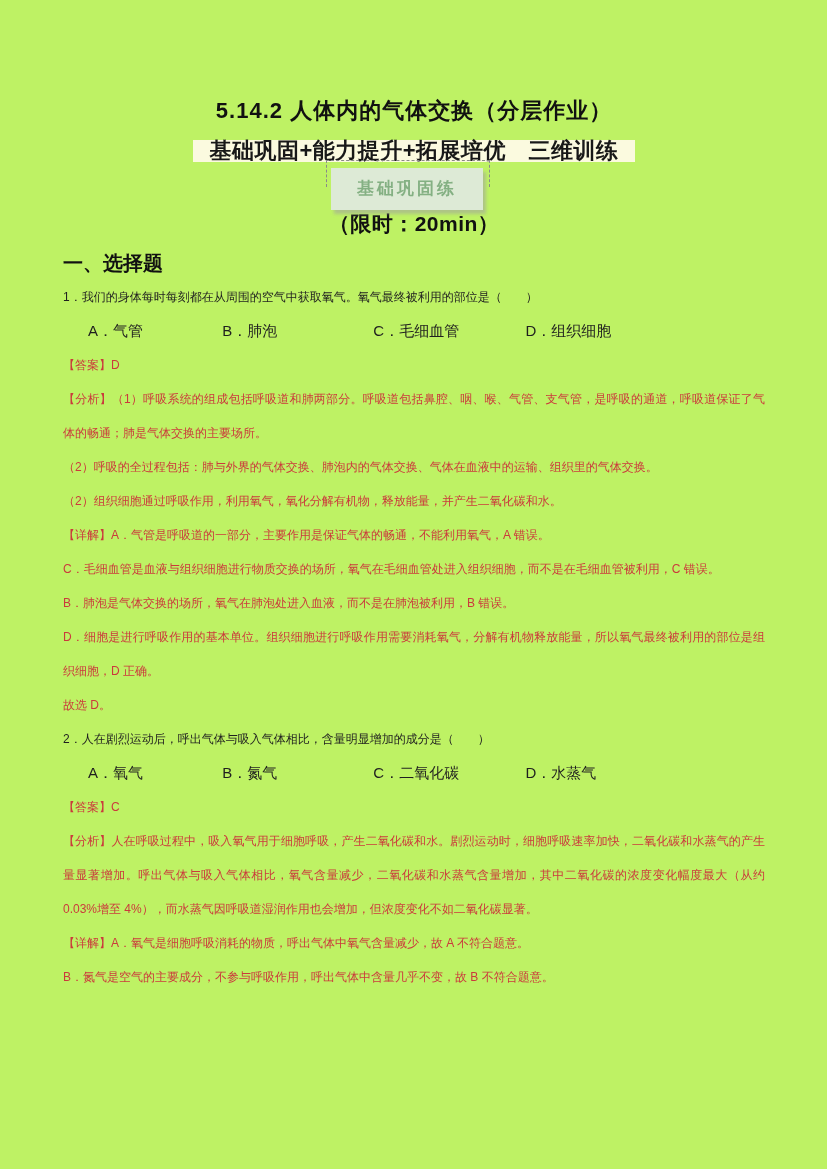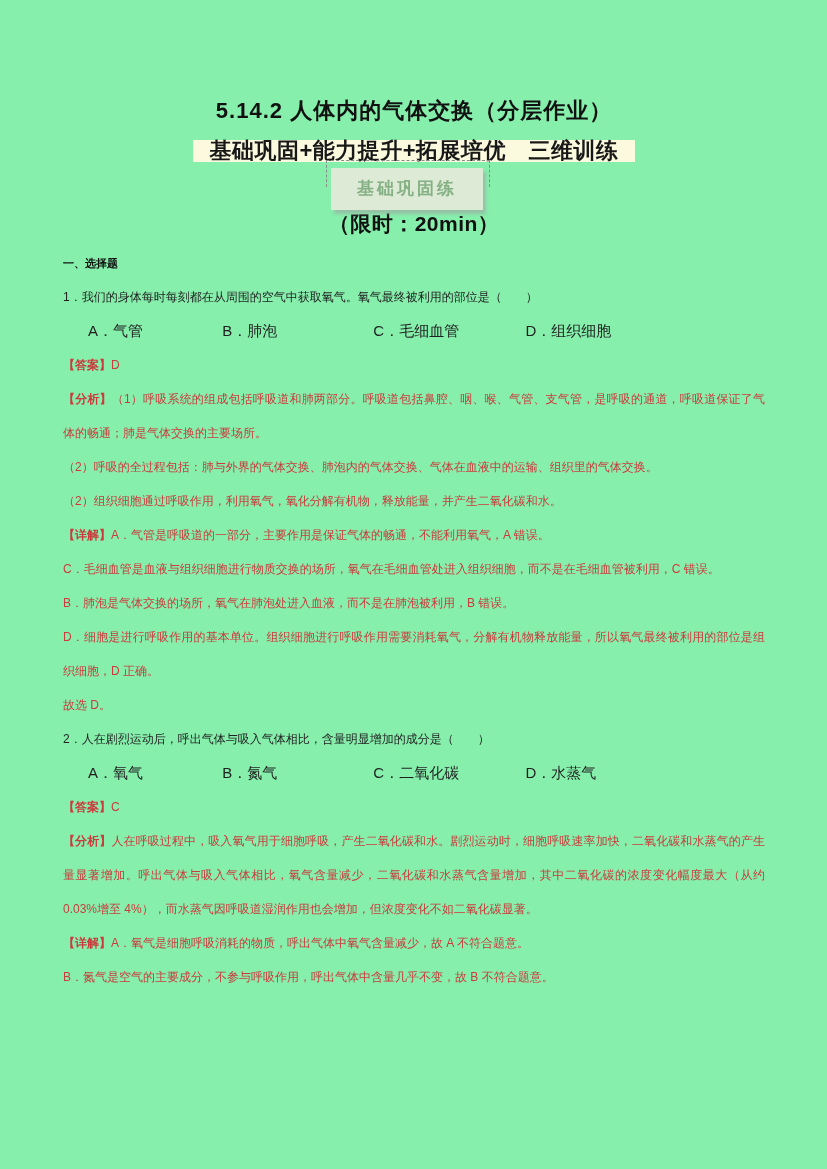--- a/index.html
+++ b/index.html
@@ -2,21 +2,21 @@
 <html><head>
 <meta charset="utf-8">
 <style>
   html,body{margin:0;padding:0;background:#ffffff;}
   .page{
     position:relative;
     width:827px;height:1169px;
     margin:0 auto;
     box-sizing:border-box;
     padding:96px 62px 0 63px;
-    background:#86efac;
+    background:#bef264;
     font-family:"Liberation Sans","DejaVu Sans",sans-serif;
     color:#1f1f1f;
     overflow:hidden;
   }
   .doc-title{
     margin:0;
     text-align:center;
     font-size:22px;
     font-weight:bold;
     color:#111;
@@ -70,34 +70,34 @@
     box-shadow:3px 4px 3px rgba(160,160,160,0.55);
   }
   .time-limit{
     font-size:21px;
     font-weight:bold;
     color:#111;
     letter-spacing:0.5px;
   }
   .section-heading{
     margin:20px 0 0 0;
-    font-size:11px;
+    font-size:20px;
     font-weight:bold;
     color:#111;
     line-height:34px;
   }
   .body-line,.body-par{
     margin:0;
     font-size:12px;
     line-height:34px;
     text-align:justify;
     color:#1f1f1f;
   }
   .red{color:#cb3a3c;}
-  .ans-label,.exp-label{font-weight:bold;}
+  .ans-label,.exp-label{font-weight:normal;}
   .options-row{
     margin:0;
     padding-left:25px;
     font-size:15px;
     line-height:34px;
     white-space:nowrap;
   }
   .opt{display:inline-block;}
   .opt-a{width:130px;}
   .opt-b{width:147px;}

